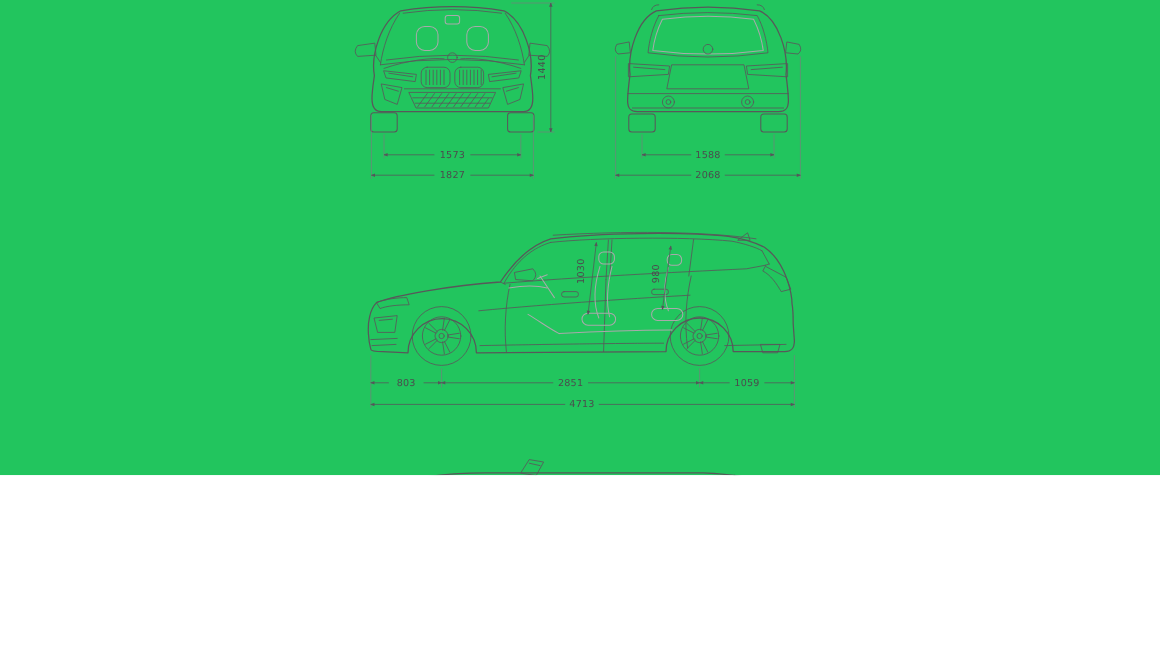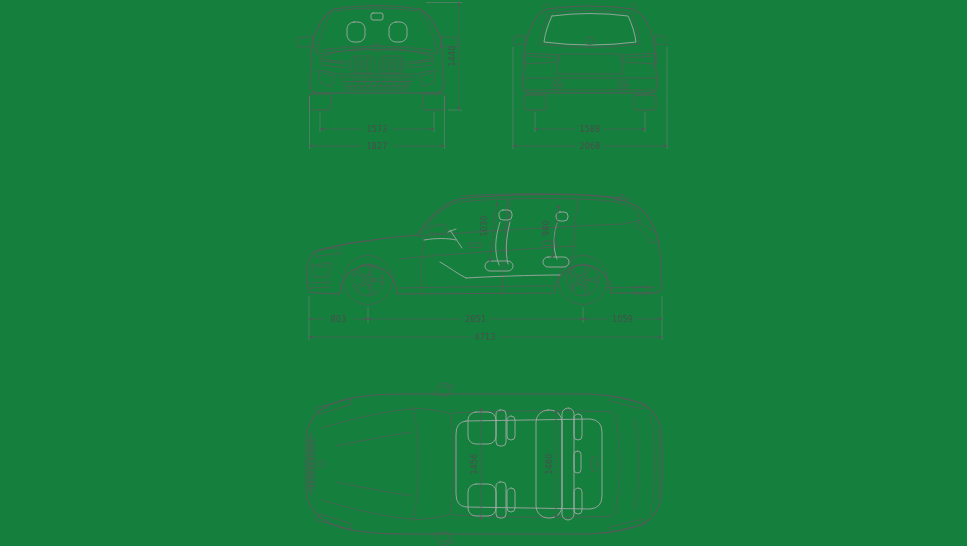--- a/index.html
+++ b/index.html
@@ -1,16 +1,16 @@
 <!DOCTYPE html>
 <html><head>
 <meta charset="utf-8">
 <style>
   html,body{margin:0;padding:0;background:#ffffff;}
-  .stage{position:relative;width:967px;height:546px;background:#15803d;overflow:hidden;
+  .stage{position:relative;width:967px;height:396px;background:#22c55e;overflow:hidden;
          font-family:"DejaVu Sans",sans-serif;}
   svg{display:block}
   .car{stroke:#58585a;fill:none;stroke-width:1.05;stroke-linecap:round;stroke-linejoin:round}
   .thin{stroke-width:.7}
   .med{stroke-width:.85}
   .int{stroke:#a9a9ab;fill:none;stroke-width:.85;stroke-linecap:round;stroke-linejoin:round}
   .dim{stroke:#55565a;fill:none;stroke-width:.65;stroke-linecap:butt}
   .ext{stroke:#7b7c7e;fill:none;stroke-width:.55}
   .dimtxt{font:8px "DejaVu Sans",sans-serif;fill:#4b4c4e;letter-spacing:.2px}
 </style>

